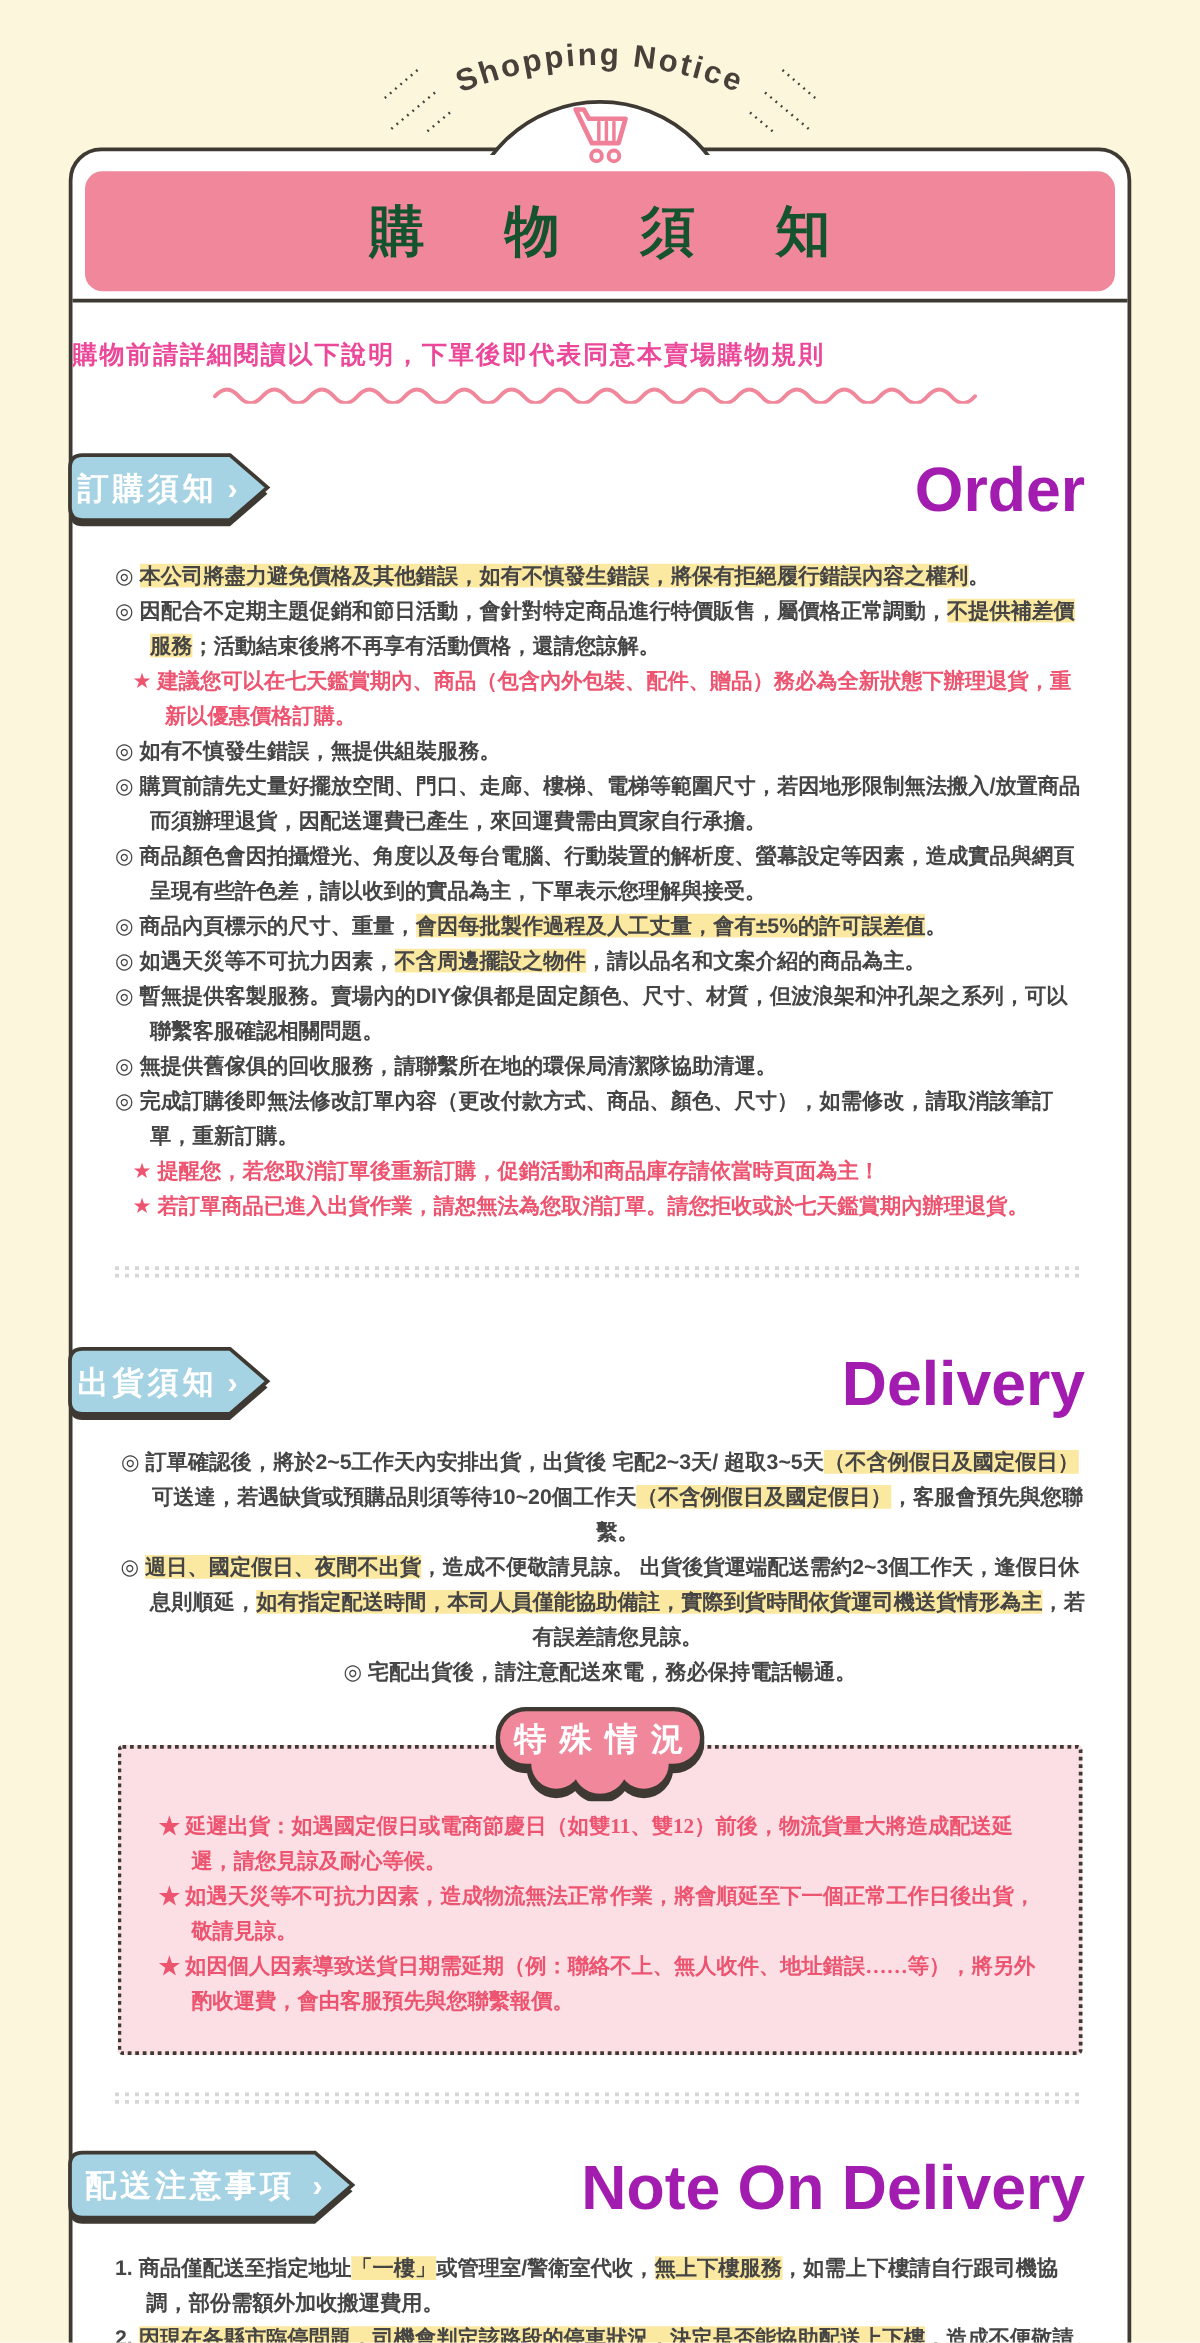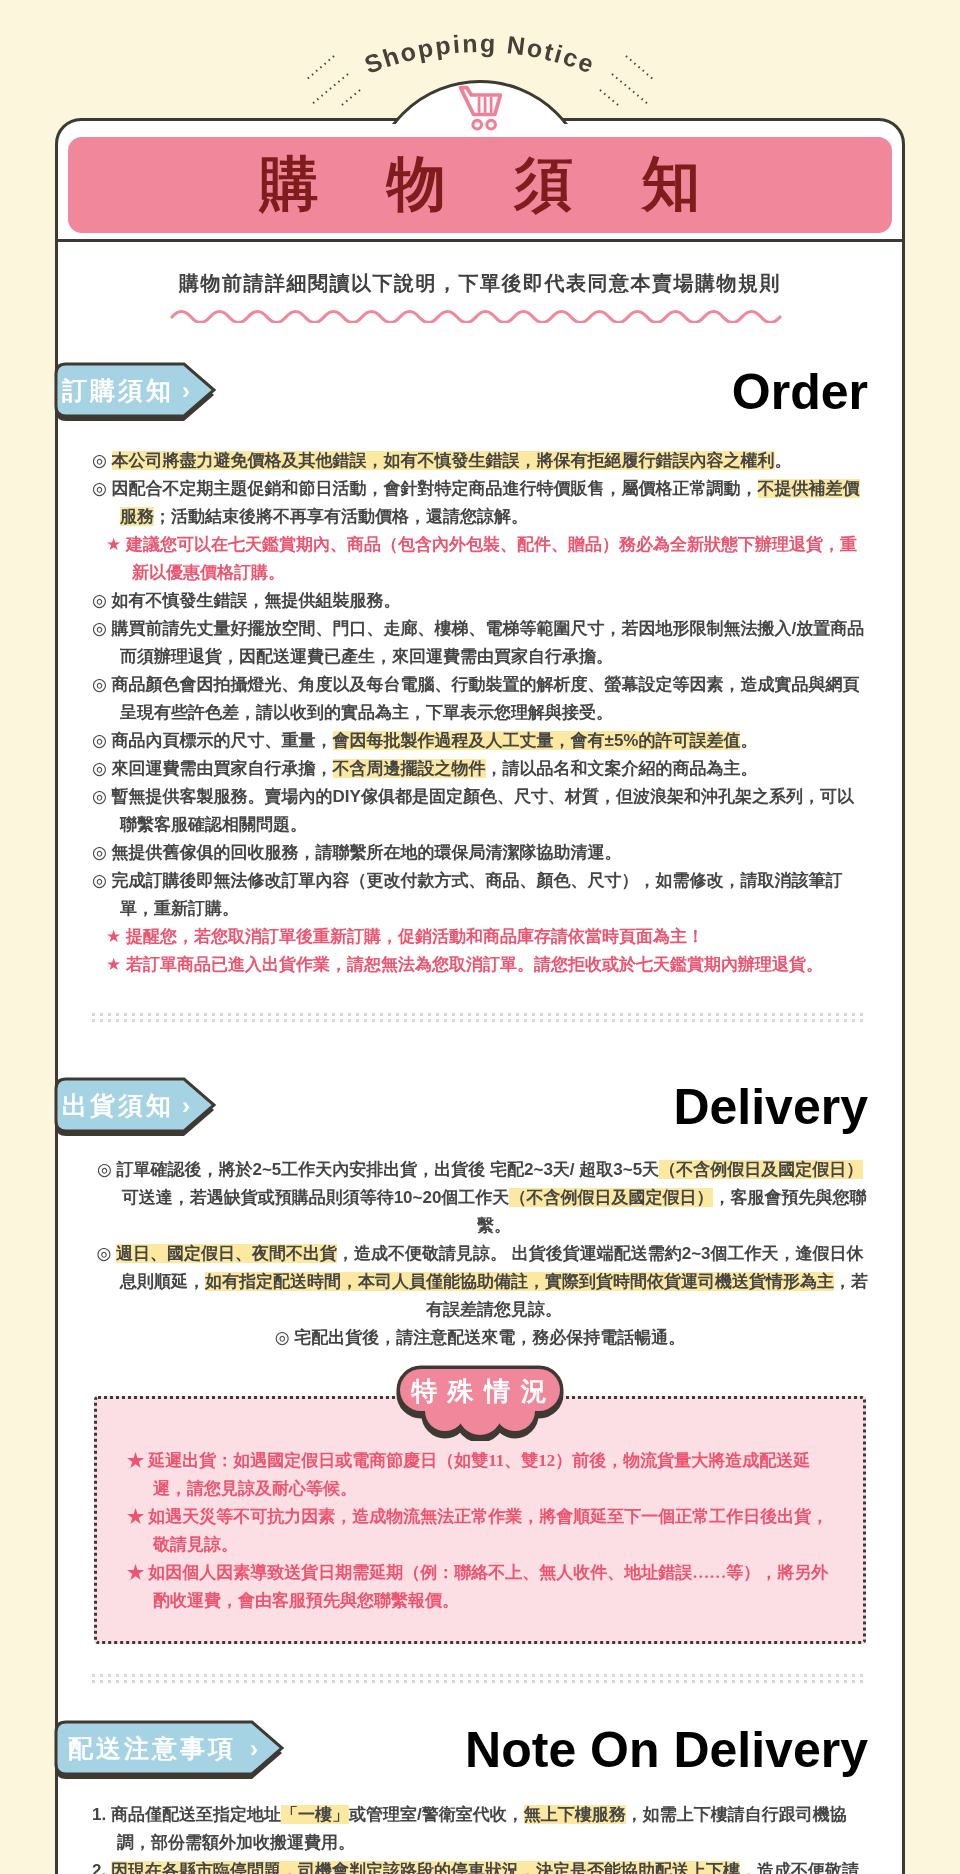--- a/index.html
+++ b/index.html
@@ -14,28 +14,28 @@
   .bump{position:absolute;left:370px;top:80px;width:220px;height:44px;overflow:hidden;z-index:3;}
   .bump-circle{position:absolute;left:0;top:0;width:220px;height:220px;border-radius:50%;
     background:#ffffff;border:3px solid #3e3a33;box-sizing:border-box;}
   .cart{position:absolute;left:452px;top:82px;z-index:6;}
   
   .card{position:absolute;left:55px;top:118px;width:850px;height:1800px;
     background:#ffffff;border:3px solid #3e3a33;border-radius:26px 26px 0 0;
     box-sizing:border-box;z-index:2;}
   .banner{margin:16px 10px 0;height:96px;background:#f0879b;border-radius:14px;
     display:flex;align-items:center;justify-content:center;
-    color:#7f1d1d;font-size:59px;font-weight:bold;letter-spacing:26px;text-indent:26px;}
+    color:#14532d;font-size:44px;font-weight:bold;letter-spacing:26px;text-indent:26px;}
   .banner-sep{border-top:3px solid #3e3a33;margin-top:6px;}
-  .intro{margin-top:28px;text-align:center;color:#404040;font-size:20px;font-weight:bold;letter-spacing:1.5px;}
+  .intro{margin-top:28px;text-align:left;color:#ec4899;font-size:20px;font-weight:bold;letter-spacing:1.5px;}
   .wave{display:block;margin:8px auto 0;}
   .card-body{padding:0 34px;}
   
   .sec-header{display:flex;justify-content:space-between;align-items:center;height:58px;margin-left:-40px;}
-  .watermark{font-size:50px;font-weight:bold;color:#000000;white-space:nowrap;line-height:1;}
+  .watermark{font-size:50px;font-weight:bold;color:#a21caf;white-space:nowrap;line-height:1;}
   
   .list{margin-top:24px;font-size:17px;line-height:28px;font-weight:600;}
   .item{padding-left:28px;text-indent:-28px;}
   .item.num{padding-left:25px;text-indent:-25px;}
   .item.star{color:#ed5470;padding-left:40px;text-indent:-26px;margin-left:0;}
   .item .hl{background:#fce9a1;}
   .marker{white-space:pre;}
   
   .stitch{height:9px;margin-top:34px;background-repeat:no-repeat;
     background-image:
@@ -105,21 +105,21 @@
       <span class="watermark">Order</span>
     </div>
     <div class="list mt-list1">
         <div class="item bullet"><span class="marker">◎ </span><span class="hl">本公司將盡力避免價格及其他錯誤，如有不慎發生錯誤，將保有拒絕履行錯誤內容之權利</span><span>。</span></div>
         <div class="item bullet"><span class="marker">◎ </span><span>因配合不定期主題促銷和節日活動，會針對特定商品進行特價販售，屬價格正常調動，</span><span class="hl">不提供補差價服務</span><span>；活動結束後將不再享有活動價格，還請您諒解。</span></div>
         <div class="item star"><span class="marker">★ </span><span>建議您可以在七天鑑賞期內、商品（包含內外包裝、配件、贈品）務必為全新狀態下辦理退貨，重新以優惠價格訂購。</span></div>
         <div class="item bullet"><span class="marker">◎ </span><span>如有不慎發生錯誤，無提供組裝服務。</span></div>
         <div class="item bullet"><span class="marker">◎ </span><span>購買前請先丈量好擺放空間、門口、走廊、樓梯、電梯等範圍尺寸，若因地形限制無法搬入/放置商品而須辦理退貨，因配送運費已產生，來回運費需由買家自行承擔。</span></div>
         <div class="item bullet"><span class="marker">◎ </span><span>商品顏色會因拍攝燈光、角度以及每台電腦、行動裝置的解析度、螢幕設定等因素，造成實品與網頁呈現有些許色差，請以收到的實品為主，下單表示您理解與接受。</span></div>
         <div class="item bullet"><span class="marker">◎ </span><span>商品內頁標示的尺寸、重量，</span><span class="hl">會因每批製作過程及人工丈量，會有±5%的許可誤差值</span><span>。</span></div>
-        <div class="item bullet"><span class="marker">◎ </span><span>來回運費需由買家自行承擔，</span><span class="hl">不含周邊擺設之物件</span><span>，請以品名和文案介紹的商品為主。</span></div>
+        <div class="item bullet"><span class="marker">◎ </span><span>如遇天災等不可抗力因素，</span><span class="hl">不含周邊擺設之物件</span><span>，請以品名和文案介紹的商品為主。</span></div>
         <div class="item bullet"><span class="marker">◎ </span><span>暫無提供客製服務。賣場內的DIY傢俱都是固定顏色、尺寸、材質，但波浪架和沖孔架之系列，可以聯繫客服確認相關問題。</span></div>
         <div class="item bullet"><span class="marker">◎ </span><span>無提供舊傢俱的回收服務，請聯繫所在地的環保局清潔隊協助清運。</span></div>
         <div class="item bullet"><span class="marker">◎ </span><span>完成訂購後即無法修改訂單內容（更改付款方式、商品、顏色、尺寸），如需修改，請取消該筆訂單，重新訂購。</span></div>
         <div class="item star"><span class="marker">★ </span><span>提醒您，若您取消訂單後重新訂購，促銷活動和商品庫存請依當時頁面為主！</span></div>
         <div class="item star"><span class="marker">★ </span><span>若訂單商品已進入出貨作業，請恕無法為您取消訂單。請您拒收或於七天鑑賞期內辦理退貨。</span></div>
       </div>
 
     <div class="stitch"></div>
 
     <div class="sec-header mt-sec2">

